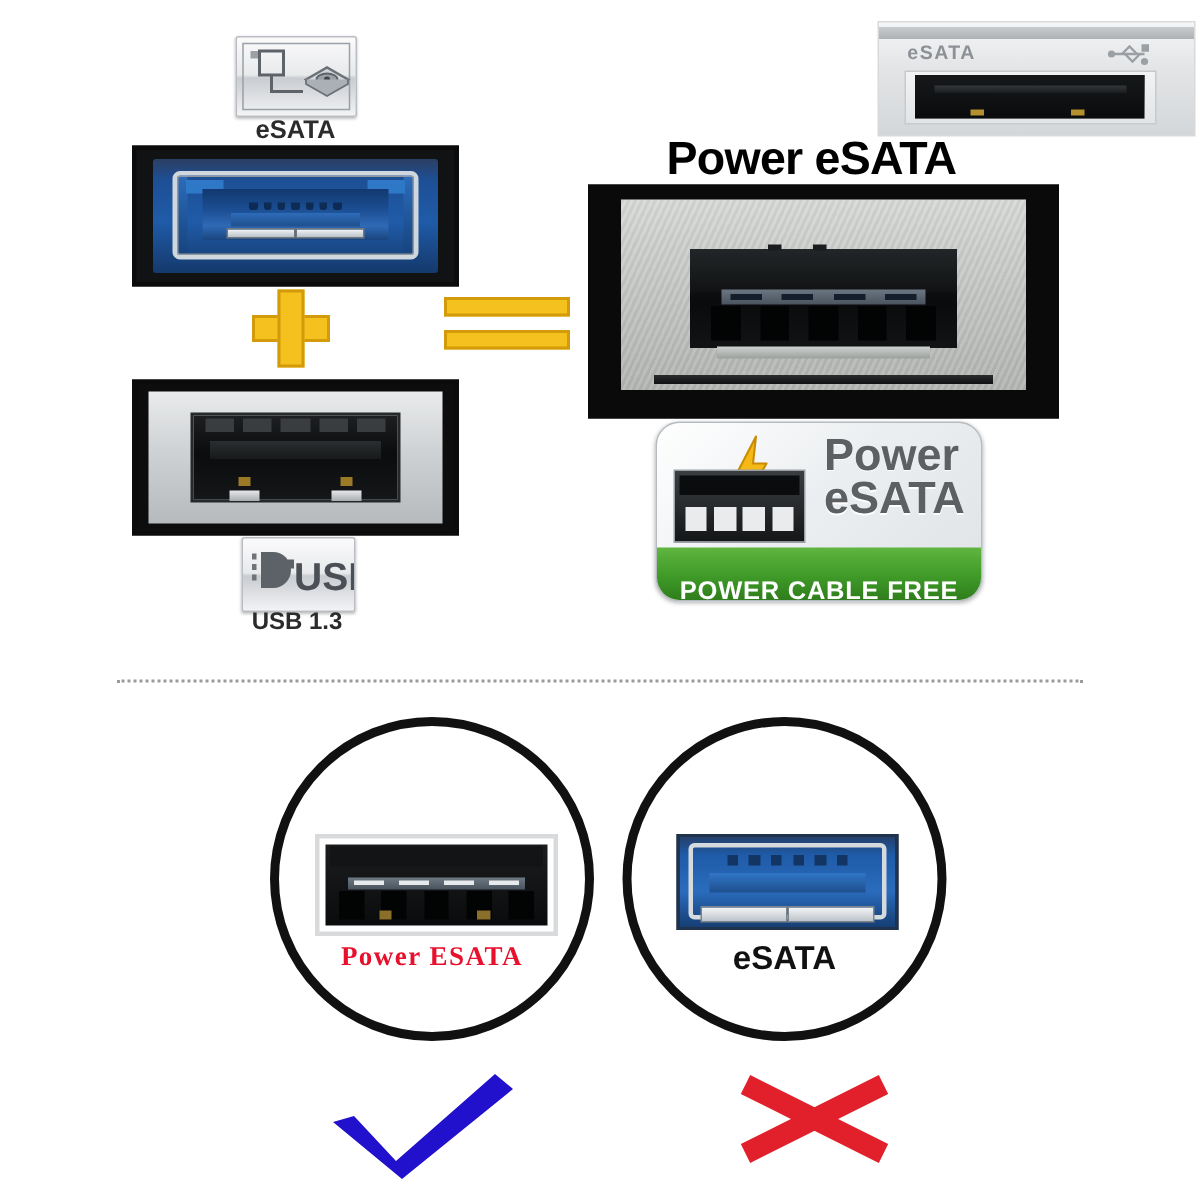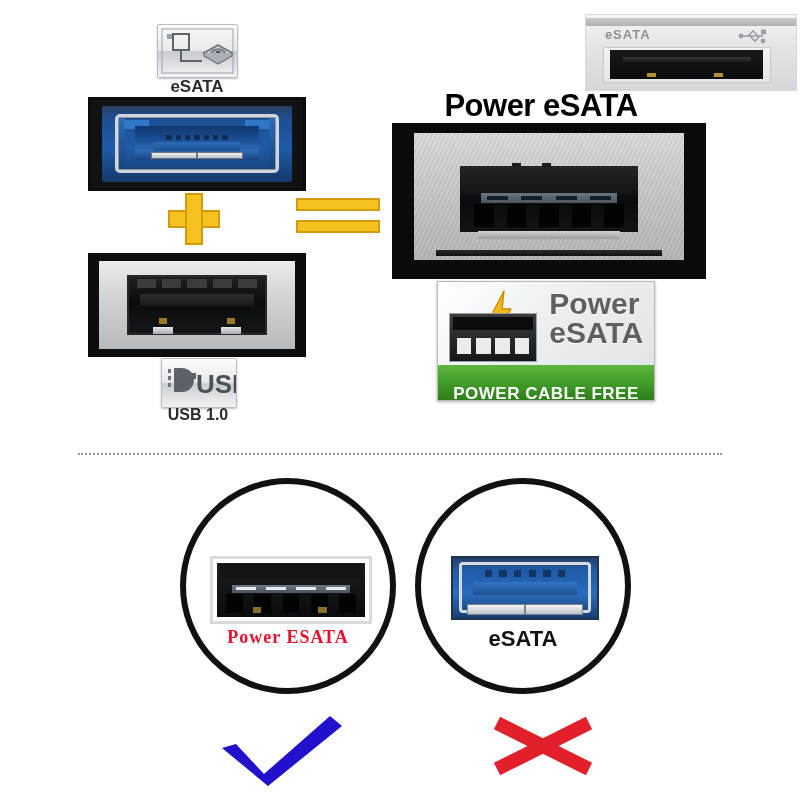--- a/index.html
+++ b/index.html
@@ -103,21 +103,21 @@
   
   .plus{position:absolute;}
   .plus i{position:absolute;background:#f5c11e;border:2px solid #d39a09;box-sizing:border-box;}
   .plus i.h{left:0;right:0;top:33%;height:34%;}
   .plus i.v{top:0;bottom:0;left:33%;width:34%;}
   .eq i{position:absolute;left:0;right:0;height:13px;background:#f5c11e;
       border:2px solid #d39a09;box-sizing:border-box;}
 
   
   .pelogo{position:absolute;background:linear-gradient(135deg,#ffffff 0%,#eceff1 45%,#dfe3e6 100%);
-      border:1px solid #b6bbc0;border-radius:0;box-shadow:0 1px 3px rgba(0,0,0,.3);overflow:hidden;}
+      border:1px solid #b6bbc0;border-radius:16px;box-shadow:0 1px 3px rgba(0,0,0,.3);overflow:hidden;}
   .pelogo-green{position:absolute;left:0;right:0;bottom:0;height:30%;
       background:linear-gradient(180deg,#5fb53f 0%,#3f9a28 55%,#2f7d1c 100%);
       display:flex;align-items:center;justify-content:center;}
   .pelogo-green span{color:#fff;font-weight:700;font-size:17px;letter-spacing:.5px;
       font-family:"Liberation Sans",sans-serif;margin-top:24px;}
   .pelogo-text{position:absolute;right:5%;top:6%;text-align:left;line-height:.98;}
   .pelogo-text span{display:block;font-weight:700;font-size:30px;color:#5d6063;
       font-family:"Liberation Sans",sans-serif;
       text-shadow:0 1px 0 #fff;}
   .pelogo-conn{position:absolute;left:5%;top:26%;width:40%;height:40%;
@@ -229,21 +229,21 @@
 <div class="badge" style="left:161px;top:358px;width:74px;height:48px;">
   <svg viewBox="0 0 74 48" width="74" height="48">
     <rect x="6" y="10" width="3" height="4" fill="#6e7478"></rect>
     <rect x="6" y="17" width="3" height="4" fill="#6e7478"></rect>
     <rect x="6" y="24" width="3" height="4" fill="#6e7478"></rect>
     <path d="M12 9 h8 a12 12 0 0 1 0 24 h-8 z" fill="#5c6267"></path>
     <rect x="30" y="14" width="4" height="6" fill="#5c6267"></rect>
     <text x="34" y="34" font-family="Liberation Sans, sans-serif" font-size="26" font-weight="bold" fill="#4a5055">USB</text>
   </svg>
 </div>
-<div class="badge-caption" style="left:138px;top:406px;width:120px;font-size:16px;">USB 1.0</div>
+<div class="badge-caption" style="left:138px;top:406px;width:120px;font-size:16px;">USB 1.3</div>
 
 <div class="photo tr-photo" style="left:585px;top:14px;width:210px;height:75px;">
   <div class="tr-rail"></div>
   <div class="tr-label">eSATA</div>
   <div class="tr-usbicon">
     <svg viewBox="0 0 34 16" width="34" height="16">
       <g stroke="#9ba0a5" stroke-width="1.6" fill="none">
         <path d="M4 8 H26"></path>
         <path d="M11 8 L16 3 L21 8"></path>
         <path d="M13 8 L18 13 L23 8"></path>

